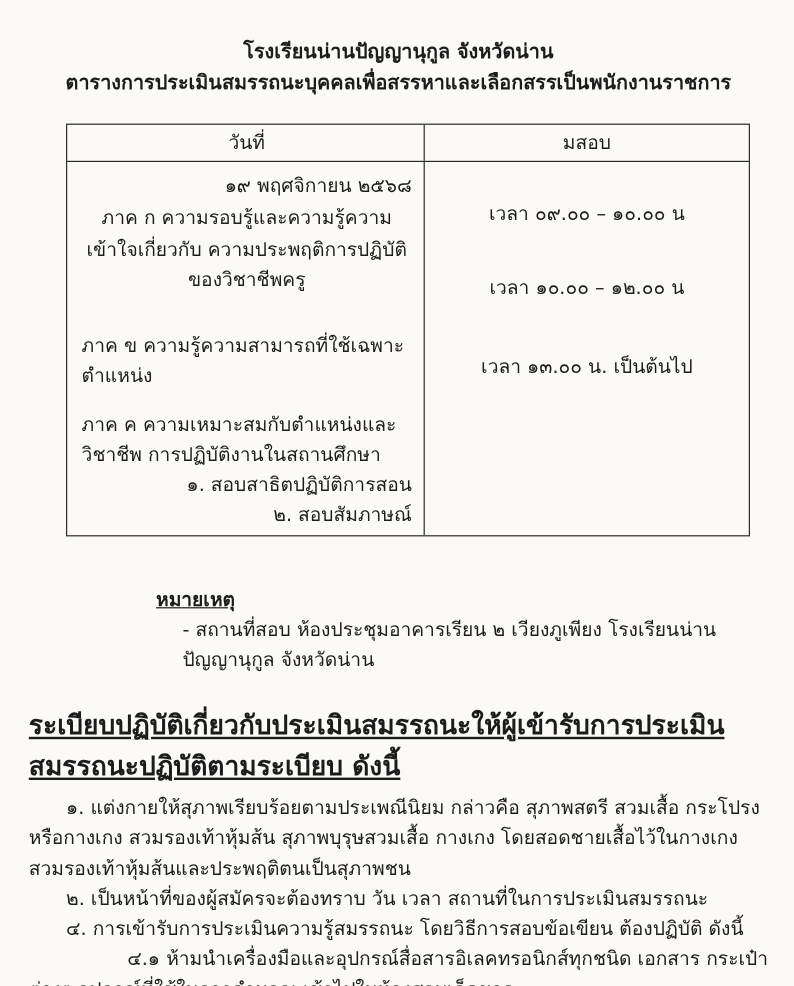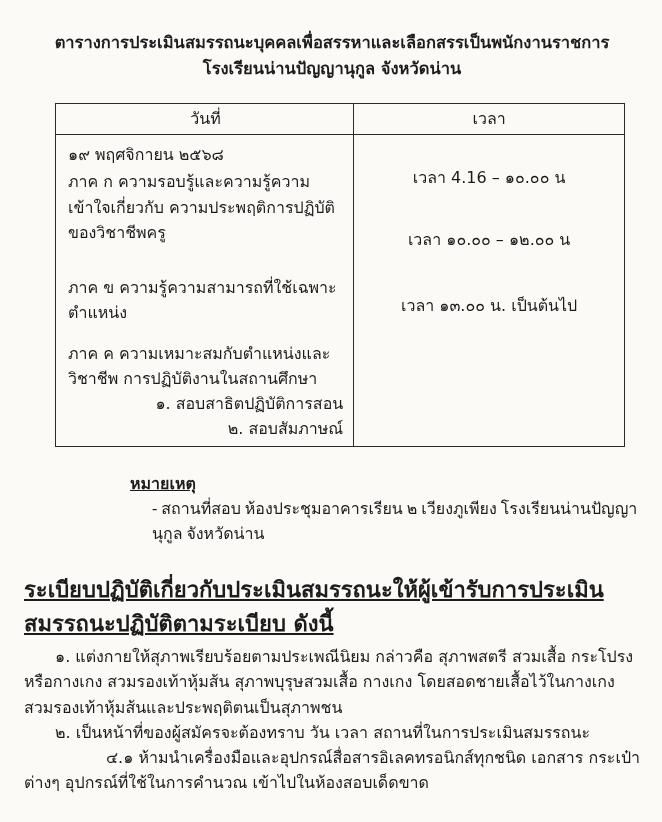--- a/index.html
+++ b/index.html
@@ -46,31 +46,31 @@
     width:47.5%;
     box-sizing:border-box;
     padding:3px 8px 4px 8px;
   }
   .tbl-head .cell-date,.tbl-head .cell-time{
     text-align:center;
     padding-top:2px;padding-bottom:3px;
   }
   .tbl-body{min-height:194px;}
   .tbl-body .cell-date{padding-top:7px;}
-  .date-line{margin-bottom:2px;}
-  .subject-a{margin-top:2px;}
+  .date-line{margin-bottom:2px;text-align:right;}
+  .subject-a{margin-top:2px;text-align:center;}
   .subject-b{margin-top:30px;}
   .subject-c{margin-top:15px;}
   .sub-item{padding-left:17px;text-align:right;}
   .time-slot{text-align:center;}
   .time-1{margin-top:27px;}
   .time-2{margin-top:37px;}
   .time-3{margin-top:40px;}
   
-  .note{margin-top:24px;font-family:Liberation Serif, serif;}
+  .note{margin-top:40px;}
   .note-heading{
     margin-left:106px;
     font-weight:bold;
     text-decoration:underline;
   }
   .note-text{margin-left:128px;}
   
   .rules-heading{
     margin-top:26px;
     font-weight:bold;
@@ -80,52 +80,53 @@
   .rules{margin-top:2px;}
   .lv1{text-indent:31px;}
   .lv2{text-indent:82px;}
 </style>
 </head>
 <body>
 
 <div class="page">
 
   <div class="title">
+    <p>โรงเรียนน่านปัญญานุกูล   จังหวัดน่าน</p>
     <p>ตารางการประเมินสมรรถนะบุคคลเพื่อสรรหาและเลือกสรรเป็นพนักงานราชการ</p>
-    <p>โรงเรียนน่านปัญญานุกูล   จังหวัดน่าน</p>
   </div>
 
   <div class="tbl">
     <div class="tbl-row tbl-head">
       <div class="cell-date">วันที่</div>
-      <div class="cell-time">เวลา</div>
+      <div class="cell-time">มสอบ</div>
     </div>
     <div class="tbl-row tbl-body">
       <div class="cell-date">
         <p class="date-line">๑๙ พฤศจิกายน  ๒๕๖๘</p>
         <p class="subject-a">ภาค ก  ความรอบรู้และความรู้ความเข้าใจเกี่ยวกับ ความประพฤติการปฏิบัติของวิชาชีพครู</p>
         <p class="subject-b">ภาค ข ความรู้ความสามารถที่ใช้เฉพาะตำแหน่ง</p>
         <p class="subject-c">ภาค ค  ความเหมาะสมกับตำแหน่งและวิชาชีพ การปฏิบัติงานในสถานศึกษา</p>
         <p class="sub-item">๑. สอบสาธิตปฏิบัติการสอน</p>
         <p class="sub-item">๒. สอบสัมภาษณ์</p>
       </div>
       <div class="cell-time">
-        <p class="time-slot time-1">เวลา 4.16 – ๑๐.๐๐ น</p>
+        <p class="time-slot time-1">เวลา ๐๙.๐๐ – ๑๐.๐๐ น</p>
         <p class="time-slot time-2">เวลา ๑๐.๐๐ – ๑๒.๐๐ น</p>
         <p class="time-slot time-3">เวลา ๑๓.๐๐ น. เป็นต้นไป</p>
       </div>
     </div>
   </div>
 
   <div class="note">
     <p class="note-heading">หมายเหตุ</p>
     <p class="note-text">- สถานที่สอบ ห้องประชุมอาคารเรียน ๒ เวียงภูเพียง โรงเรียนน่านปัญญานุกูล  จังหวัดน่าน</p>
   </div>
 
   <p class="rules-heading">ระเบียบปฏิบัติเกี่ยวกับประเมินสมรรถนะให้ผู้เข้ารับการประเมินสมรรถนะปฏิบัติตามระเบียบ ดังนี้</p>
   <div class="rules">
     <p class="lv1">๑. แต่งกายให้สุภาพเรียบร้อยตามประเพณีนิยม กล่าวคือ สุภาพสตรี สวมเสื้อ กระโปรงหรือกางเกง สวมรองเท้าหุ้มส้น สุภาพบุรุษสวมเสื้อ กางเกง โดยสอดชายเสื้อไว้ในกางเกง สวมรองเท้าหุ้มส้นและประพฤติตนเป็นสุภาพชน</p>
     <p class="lv1">๒. เป็นหน้าที่ของผู้สมัครจะต้องทราบ วัน เวลา สถานที่ในการประเมินสมรรถนะ</p>
+    <p class="lv1">๔. การเข้ารับการประเมินความรู้สมรรถนะ โดยวิธีการสอบข้อเขียน ต้องปฏิบัติ ดังนี้</p>
     <p class="lv2">๔.๑ ห้ามนำเครื่องมือและอุปกรณ์สื่อสารอิเลคทรอนิกส์ทุกชนิด เอกสาร กระเป๋าต่างๆ อุปกรณ์ที่ใช้ในการคำนวณ เข้าไปในห้องสอบเด็ดขาด</p>
 
   </div>
 
 </div>
 
 </body></html>

